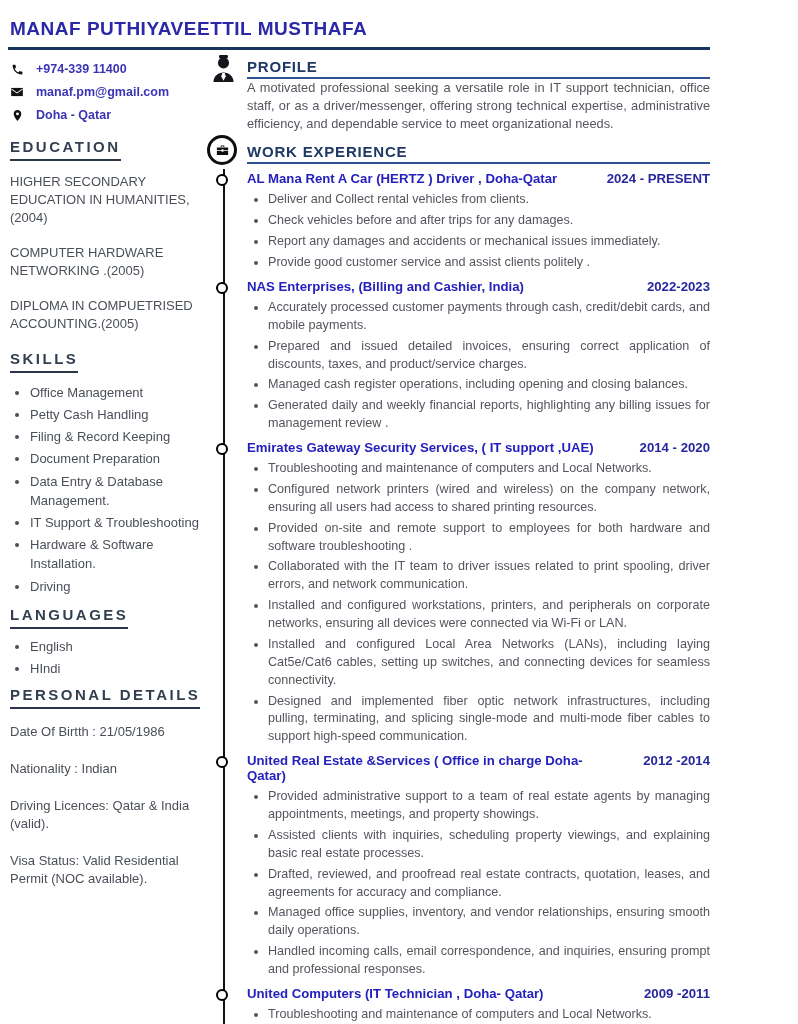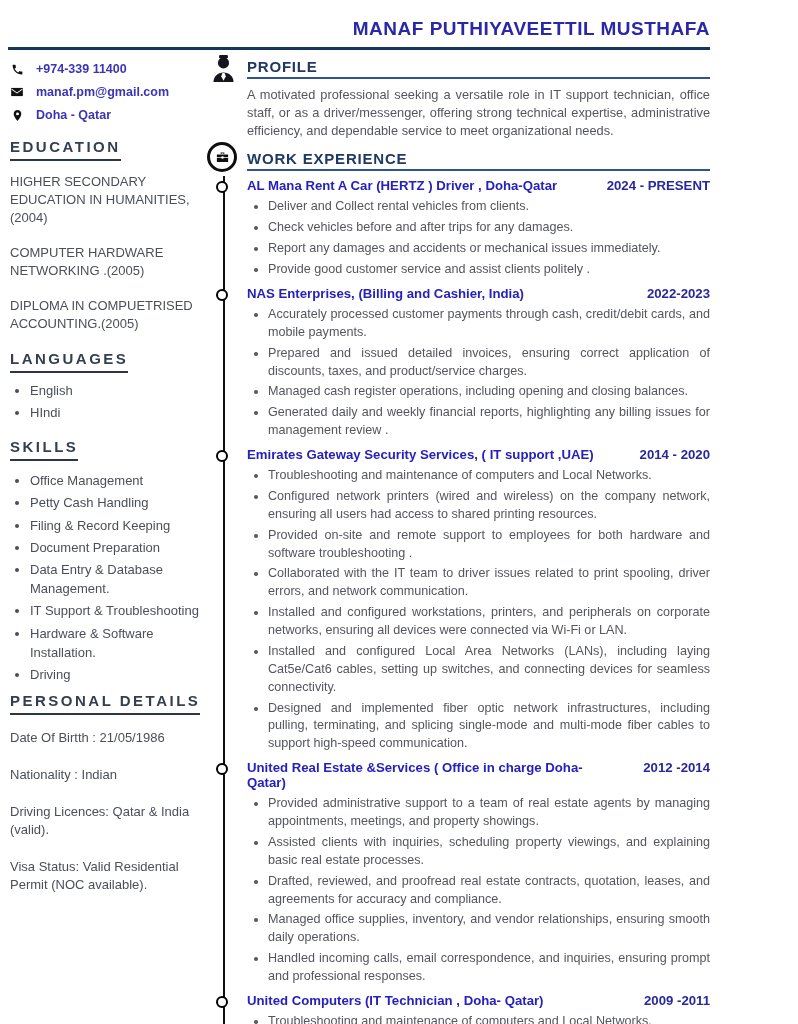--- a/index.html
+++ b/index.html
@@ -6,21 +6,20 @@
   body{
     width:798px;height:1024px;overflow:hidden;
     font-family:"Liberation Sans", sans-serif;
     -webkit-font-smoothing:antialiased;
   }
   .page{width:702px;padding:12px 88px 0 8px;}
   
   .name{
     color:#2B28A8;font-size:19px;font-weight:700;letter-spacing:.5px;
     margin:6px 0 7px 2px;
-    text-align:right;
   }
   .top-rule{height:3px;background:#17365D;width:100%;}
   
   .columns{display:flex;margin-top:8px;}
   .left{width:205px;flex:0 0 205px;padding-left:2px;box-sizing:border-box;}
   .right{flex:1;position:relative;padding-left:34px;box-sizing:border-box;}
   
   .contact{margin:4px 0 14px 0;}
   .contact-row{display:flex;align-items:center;margin:0 0 9px 0;text-align:right;}
   .contact-row .cicon{width:14px;height:14px;margin-right:12px;flex:0 0 14px;display:flex;align-items:center;justify-content:center;}
@@ -37,21 +36,21 @@
   ul.dotlist li{margin-bottom:3px;}
   .plist p{color:#4A4F58;font-size:13px;line-height:1.38;margin:0 0 19px 0;}
   
   .sec{position:relative;}
   .sec-head{
     color:#1F3864;font-size:15px;font-weight:700;letter-spacing:.8px;
     border-bottom:2px solid #2E5395;padding-bottom:2px;position:relative;
   }
   .profile-text{
     color:#54565E;font-size:12.8px;line-height:1.42;text-align:justify;
-    margin:7px 0 10px 0;
+    margin:0 0 10px 0;
   }
   
   .person-badge{position:absolute;left:-37px;top:-4px;width:27px;height:29px;}
   .case-badge{
     position:absolute;left:-40px;top:-8px;width:24px;height:24px;border-radius:50%;
     border:3px solid #0E0E0E;background:#ffffff;display:flex;align-items:center;justify-content:center;
   }
   
   .work{position:relative;}
   .timeline-line{position:absolute;left:-24px;top:26px;bottom:6px;width:2px;background:#101010;}
@@ -107,44 +106,44 @@
           </span>
           <span class="ctext">Doha - Qatar</span>
         </div>
       </div>
 
       <div class="lsec">
         <span class="lsec-head">EDUCATION</span>
         <div class="ltext edu-item">HIGHER SECONDARY EDUCATION IN HUMANITIES, (2004)</div>
         <div class="ltext edu-item">COMPUTER HARDWARE NETWORKING .(2005)</div>
         <div class="ltext edu-item">DIPLOMA IN COMPUETRISED ACCOUNTING.(2005)</div>
-      </div>
-
-      <div class="lsec" style="margin-top:10px;">
-        <span class="lsec-head">LANGUAGES</span>
-        <ul class="dotlist" style="margin-top:8px;">
-          <li>English</li>
-          <li>HIndi</li>
-        </ul>
       </div>
 
       <div class="lsec">
         <span class="lsec-head">SKILLS</span>
         <ul class="dotlist">
           <li>Office Management</li>
           <li>Petty Cash Handling</li>
           <li>Filing &amp; Record Keeping</li>
           <li>Document Preparation</li>
           <li>Data Entry &amp; Database Management.</li>
           <li>IT Support &amp; Troubleshooting</li>
           <li>Hardware &amp; Software Installation.</li>
           <li>Driving</li>
         </ul>
       </div>
 
+      <div class="lsec" style="margin-top:10px;">
+        <span class="lsec-head">LANGUAGES</span>
+        <ul class="dotlist" style="margin-top:8px;">
+          <li>English</li>
+          <li>HIndi</li>
+        </ul>
+      </div>
+
       <div class="lsec" style="margin-top:8px;">
         <span class="lsec-head">PERSONAL DETAILS</span>
         <div class="plist" style="margin-top:14px;">
           <p>Date Of Birtth : 21/05/1986</p>
           <p>Nationality : Indian</p>
           <p>Driving Licences: Qatar &amp; India (valid).</p>
           <p>Visa Status: Valid Residential Permit (NOC available).</p>
         </div>
       </div>
     </div>

